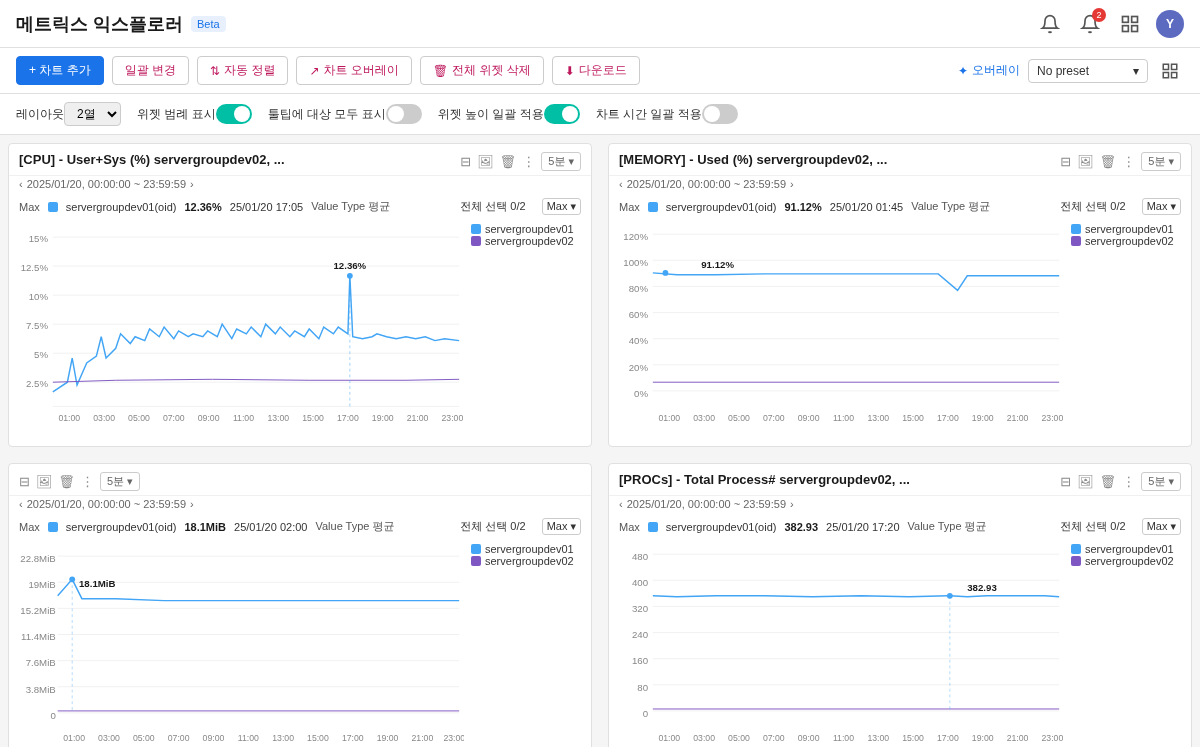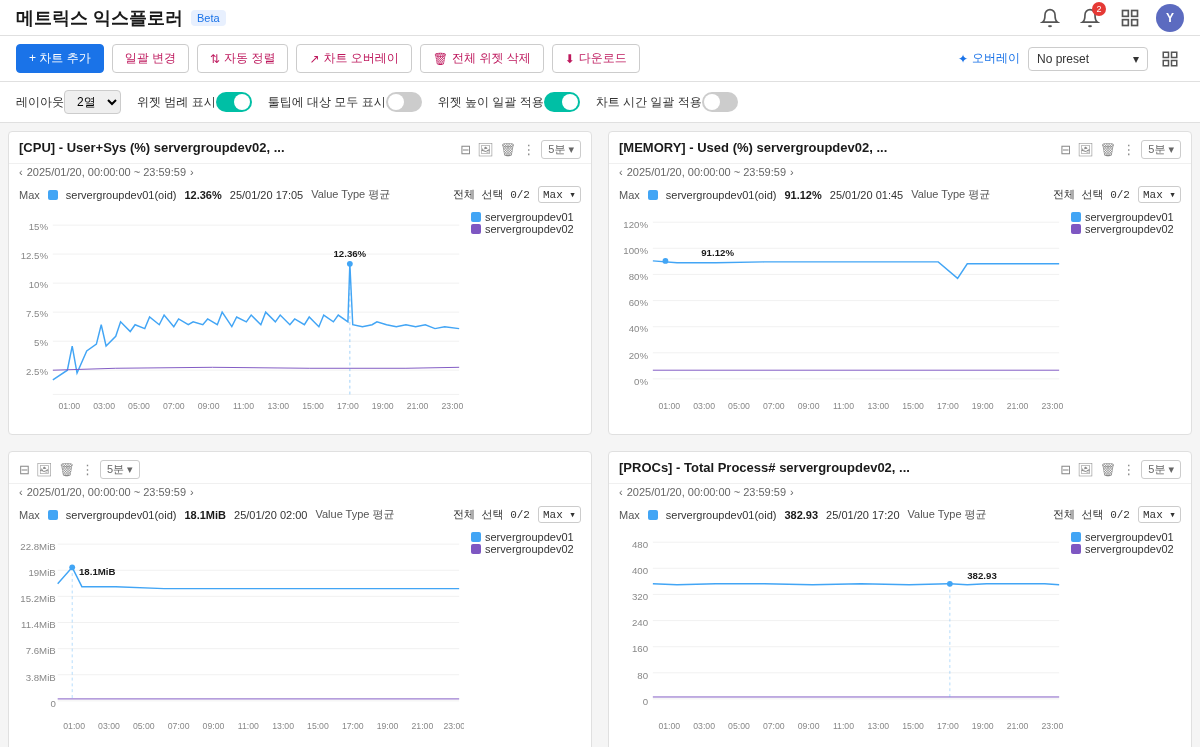--- a/index.html
+++ b/index.html
@@ -1,18 +1,18 @@
 <!DOCTYPE html>
 <html><head>
   <meta charset="utf-8">
   <style>
     * { box-sizing: border-box; margin: 0; padding: 0; }
     body { font-family: -apple-system, BlinkMacSystemFont, 'Segoe UI', sans-serif; background: #f5f5f5; font-size: 12px; color: #333; }
 
-    .header { background: #fff; border-bottom: 1px solid #e0e0e0; padding: 0 16px; display: flex; align-items: center; height: 36px; }
+    .header { background: #fff; border-bottom: 1px solid #e0e0e0; padding: 0 16px; display: flex; align-items: center; height: 48px; }
     .header-title { font-size: 18px; font-weight: 700; color: #1a1a1a; margin-right: 8px; }
     .header-beta { background: #e8f0fe; color: #1a73e8; font-size: 11px; padding: 2px 6px; border-radius: 4px; }
     .header-spacer { flex: 1; }
     .header-icons { display: flex; align-items: center; gap: 12px; }
     .header-icon { width: 28px; height: 28px; display: flex; align-items: center; justify-content: center; cursor: pointer; position: relative; }
     .badge { position: absolute; top: -2px; right: -2px; background: #e53935; color: #fff; font-size: 9px; width: 14px; height: 14px; border-radius: 50%; display: flex; align-items: center; justify-content: center; }
     .avatar { width: 28px; height: 28px; background: #5c6bc0; border-radius: 50%; display: flex; align-items: center; justify-content: center; color: #fff; font-size: 12px; font-weight: 700; }
 
     .toolbar { background: #fff; border-bottom: 1px solid #e0e0e0; padding: 8px 16px; display: flex; align-items: center; gap: 8px; }
     .btn { display: flex; align-items: center; gap: 4px; padding: 5px 12px; border-radius: 4px; border: 1px solid #ccc; background: #fff; cursor: pointer; font-size: 12px; color: #be185d; white-space: nowrap; }
@@ -35,21 +35,21 @@
     .chart-card { background: #fff; border: 1px solid #e0e0e0; margin: 8px; border-radius: 4px; overflow: hidden; }
     .chart-header { padding: 8px 10px 4px; border-bottom: 1px solid #f0f0f0; display: flex; align-items: flex-start; justify-content: space-between; }
     .chart-title { font-size: 13px; font-weight: 600; color: #1a1a1a; flex: 1; }
     .chart-header-right { display: flex; align-items: center; gap: 6px; }
     .chart-interval { font-size: 11px; color: #666; border: 1px solid #ccc; border-radius: 3px; padding: 1px 6px; cursor: pointer; }
     .chart-date-range { padding: 2px 10px 4px; font-size: 11px; color: #666; display: flex; align-items: center; gap: 4px; }
     .chart-meta { padding: 4px 10px; display: flex; align-items: center; gap: 8px; font-size: 11px; }
     .chart-meta-label { color: #555; }
     .metric-value { font-weight: 700; color: #1a1a1a; }
     .value-type { color: #555; }
-    .chart-meta-right { margin-left: auto; display: flex; align-items: center; gap: 8px; font-family: Liberation Mono, monospace; }
+    .chart-meta-right { margin-left: auto; display: flex; align-items: center; gap: 16px; }
     .chart-max-select { font-size: 11px; border: 1px solid #ccc; border-radius: 3px; padding: 1px 4px; cursor: pointer; }
     .legend-item { display: flex; align-items: center; gap: 4px; font-size: 11px; color: #333; }
     .legend-dot { width: 10px; height: 10px; border-radius: 2px; flex-shrink: 0; }
     .chart-body { display: flex; padding: 0 10px 4px; gap: 7px; }
     .chart-svg-area { flex: 1; }
     .chart-legend-area { width: 110px; padding-top: 4px; }
 
     svg text { font-family: -apple-system, BlinkMacSystemFont, 'Segoe UI', sans-serif; }
   </style>
 </head>

